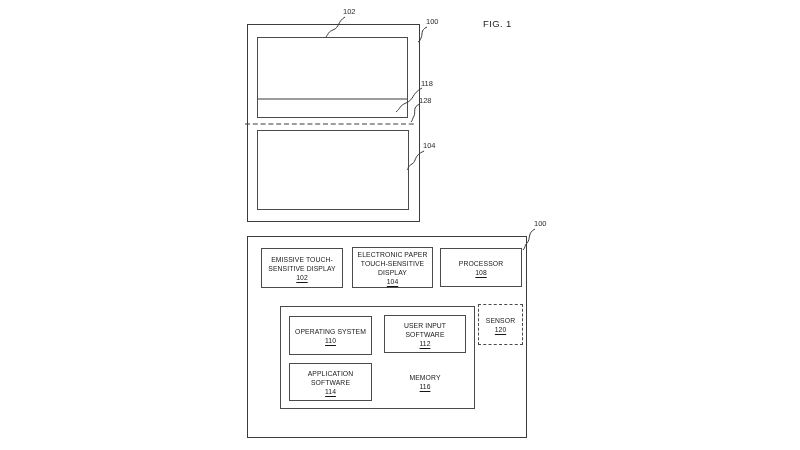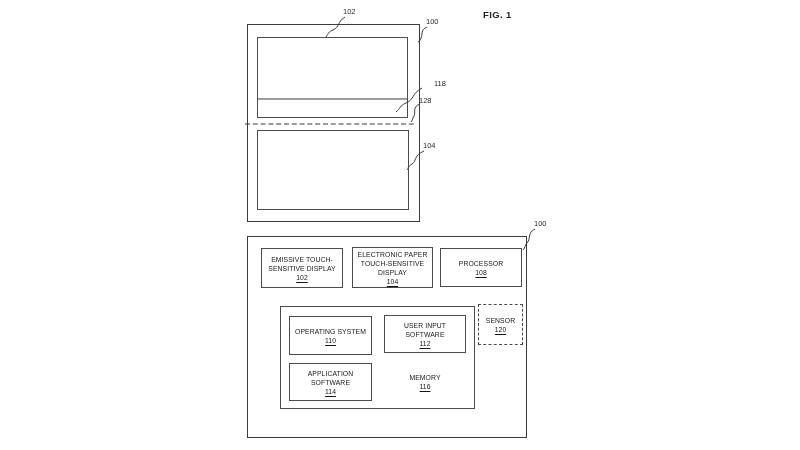--- a/index.html
+++ b/index.html
@@ -83,31 +83,31 @@
     stroke: #3a3a3a;
     stroke-width: 1;
     fill: none;
   }
 </style>
 </head>
 <body>
 
 <div id="stage">
 
-  <div class="abs fig-title" style="left:483px; top:9px;font-weight:bold;">FIG. 1</div>
+  <div class="abs fig-title" style="left:483px; top:18px;">FIG. 1</div>
 
   <div class="abs dev-outer" style="left:247px; top:24px; width:173px; height:198px;"></div>
 
   <div class="abs dev-screen" style="left:257px; top:37px; width:151px; height:81px;"></div>
 
   <div class="abs dev-screen" style="left:257px; top:130px; width:152px; height:80px;"></div>
 
   <div class="abs ref-callout" style="left:343px; top:7px;">102</div>
   <div class="abs ref-callout" style="left:426px; top:17px;">100</div>
-  <div class="abs ref-callout" style="left:421px; top:79px;margin-left:13px;">118</div>
+  <div class="abs ref-callout" style="left:421px; top:79px;">118</div>
   <div class="abs ref-callout" style="left:419px; top:96px;">128</div>
   <div class="abs ref-callout" style="left:423px; top:141px;">104</div>
 
   <div class="abs bd-outer" style="left:247px; top:236px; width:280px; height:202px;"></div>
 
   <div class="abs ref-callout" style="left:534px; top:219px;">100</div>
 
   <div class="abs bd-box" style="left:261px; top:248px; width:82px; height:40px;">
     <span class="box-label">EMISSIVE TOUCH-
 SENSITIVE DISPLAY</span>

